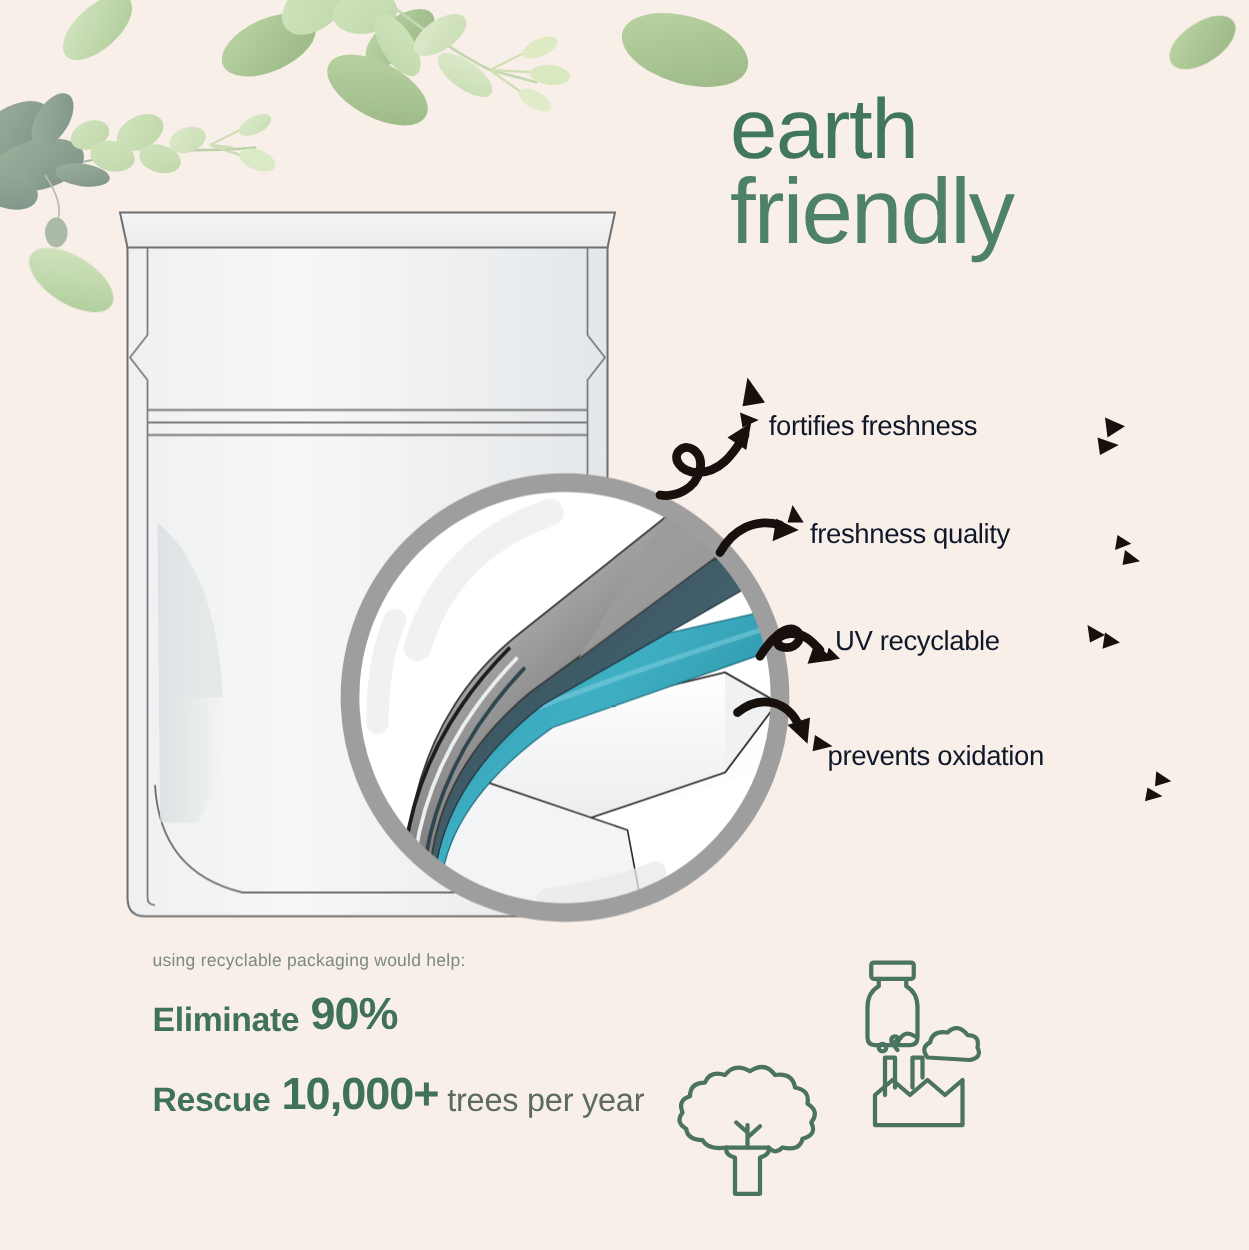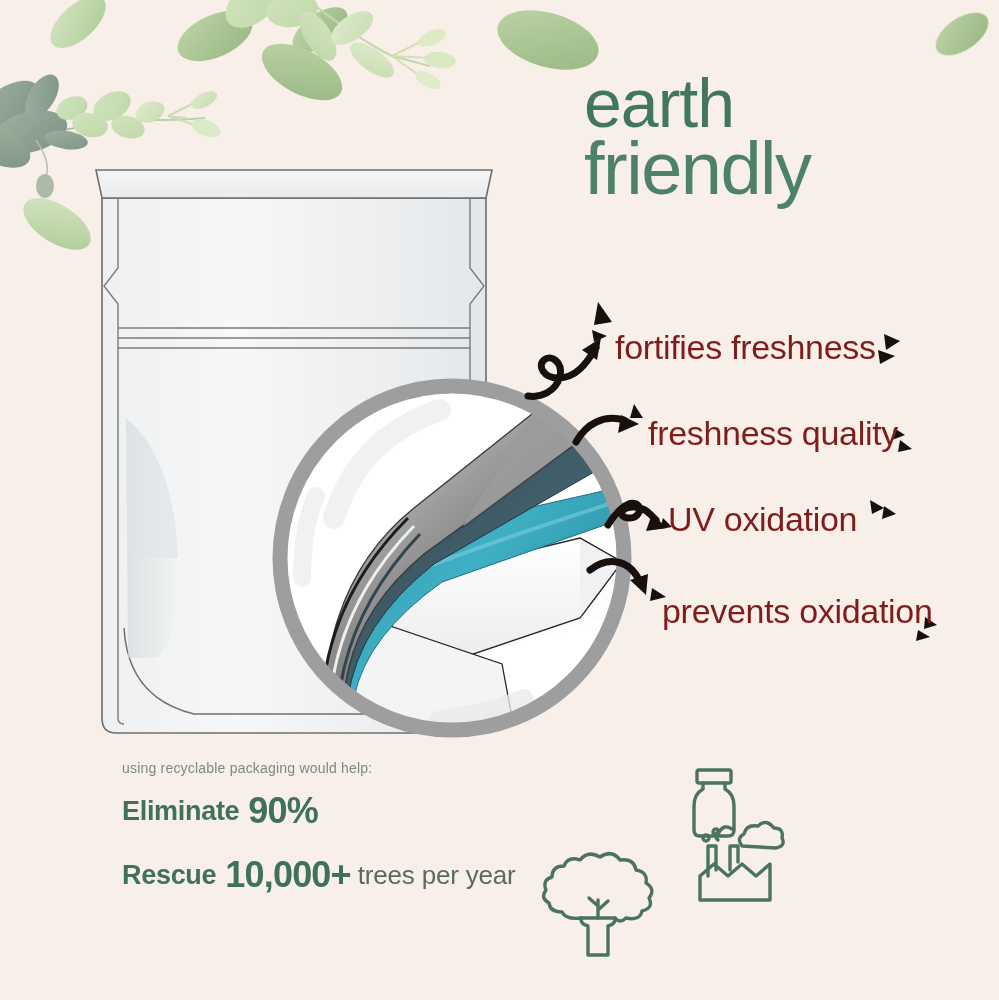--- a/index.html
+++ b/index.html
@@ -29,37 +29,37 @@
   .head .h2{
     font-size:74px;font-weight:normal;color:#4d8168;line-height:0.98;
     letter-spacing:-1.5px;margin-top:-2px;
   }
   .head .sub{
     font-size:19px;color:#6f7f74;margin-top:6px;letter-spacing:.2px;
   }
 
   
   .feat{
-    position:absolute;font-size:34px;color:#7f1d1d;white-space:nowrap;
+    position:absolute;font-size:22px;color:#0f172a;white-space:nowrap;
     letter-spacing:-.3px;
   }
   .feat-0{left:615px;top:328px;}
   .feat-1{left:648px;top:414px;}
   .feat-2{left:668px;top:500px;}
   .feat-3{left:662px;top:592px;}
 
   .arrows{position:absolute;left:0;top:0;width:999px;height:1000px;pointer-events:none;}
 
   
   .stats{position:absolute;left:122px;top:760px;width:700px;}
   .stats .intro{
     font-size:14px;color:#7b8a80;letter-spacing:.2px;margin-bottom:14px;
   }
   .stat-row{
-    display:flex;align-items:center;margin-bottom:22px;white-space:nowrap;
+    display:flex;align-items:flex-end;margin-bottom:22px;white-space:nowrap;
   }
   .stat-verb{
     font-size:27px;font-weight:bold;color:#3f7258;letter-spacing:-.3px;
   }
   .stat-num{
     font-size:36px;font-weight:bold;color:#3f7258;letter-spacing:-.8px;
     margin:0 7px 0 9px;
   }
   .stat-rest{
     font-size:26px;color:#5b6b62;letter-spacing:-.2px;
@@ -278,21 +278,21 @@
       <path d="M870 500 L884 508 L872 514 Z"></path>
       <path d="M884 506 L896 514 L882 519 Z"></path>
       <path d="M652 588 L666 597 L650 601 Z"></path>
       <path d="M925 617 L937 625 L924 629 Z"></path>
       <path d="M918 630 L930 637 L916 641 Z"></path>
     </g>
   </svg>
 
   <div class="feat feat-0">fortifies freshness</div>
   <div class="feat feat-1">freshness quality</div>
-  <div class="feat feat-2">UV oxidation</div>
+  <div class="feat feat-2">UV recyclable</div>
   <div class="feat feat-3">prevents oxidation</div>
 
   <div class="stats">
     <div class="intro">using recyclable packaging would help:</div>
 
     <div class="stat-row">
       <span class="stat-verb">Eliminate</span>
       <span class="stat-num">90%</span>
     </div>
 

